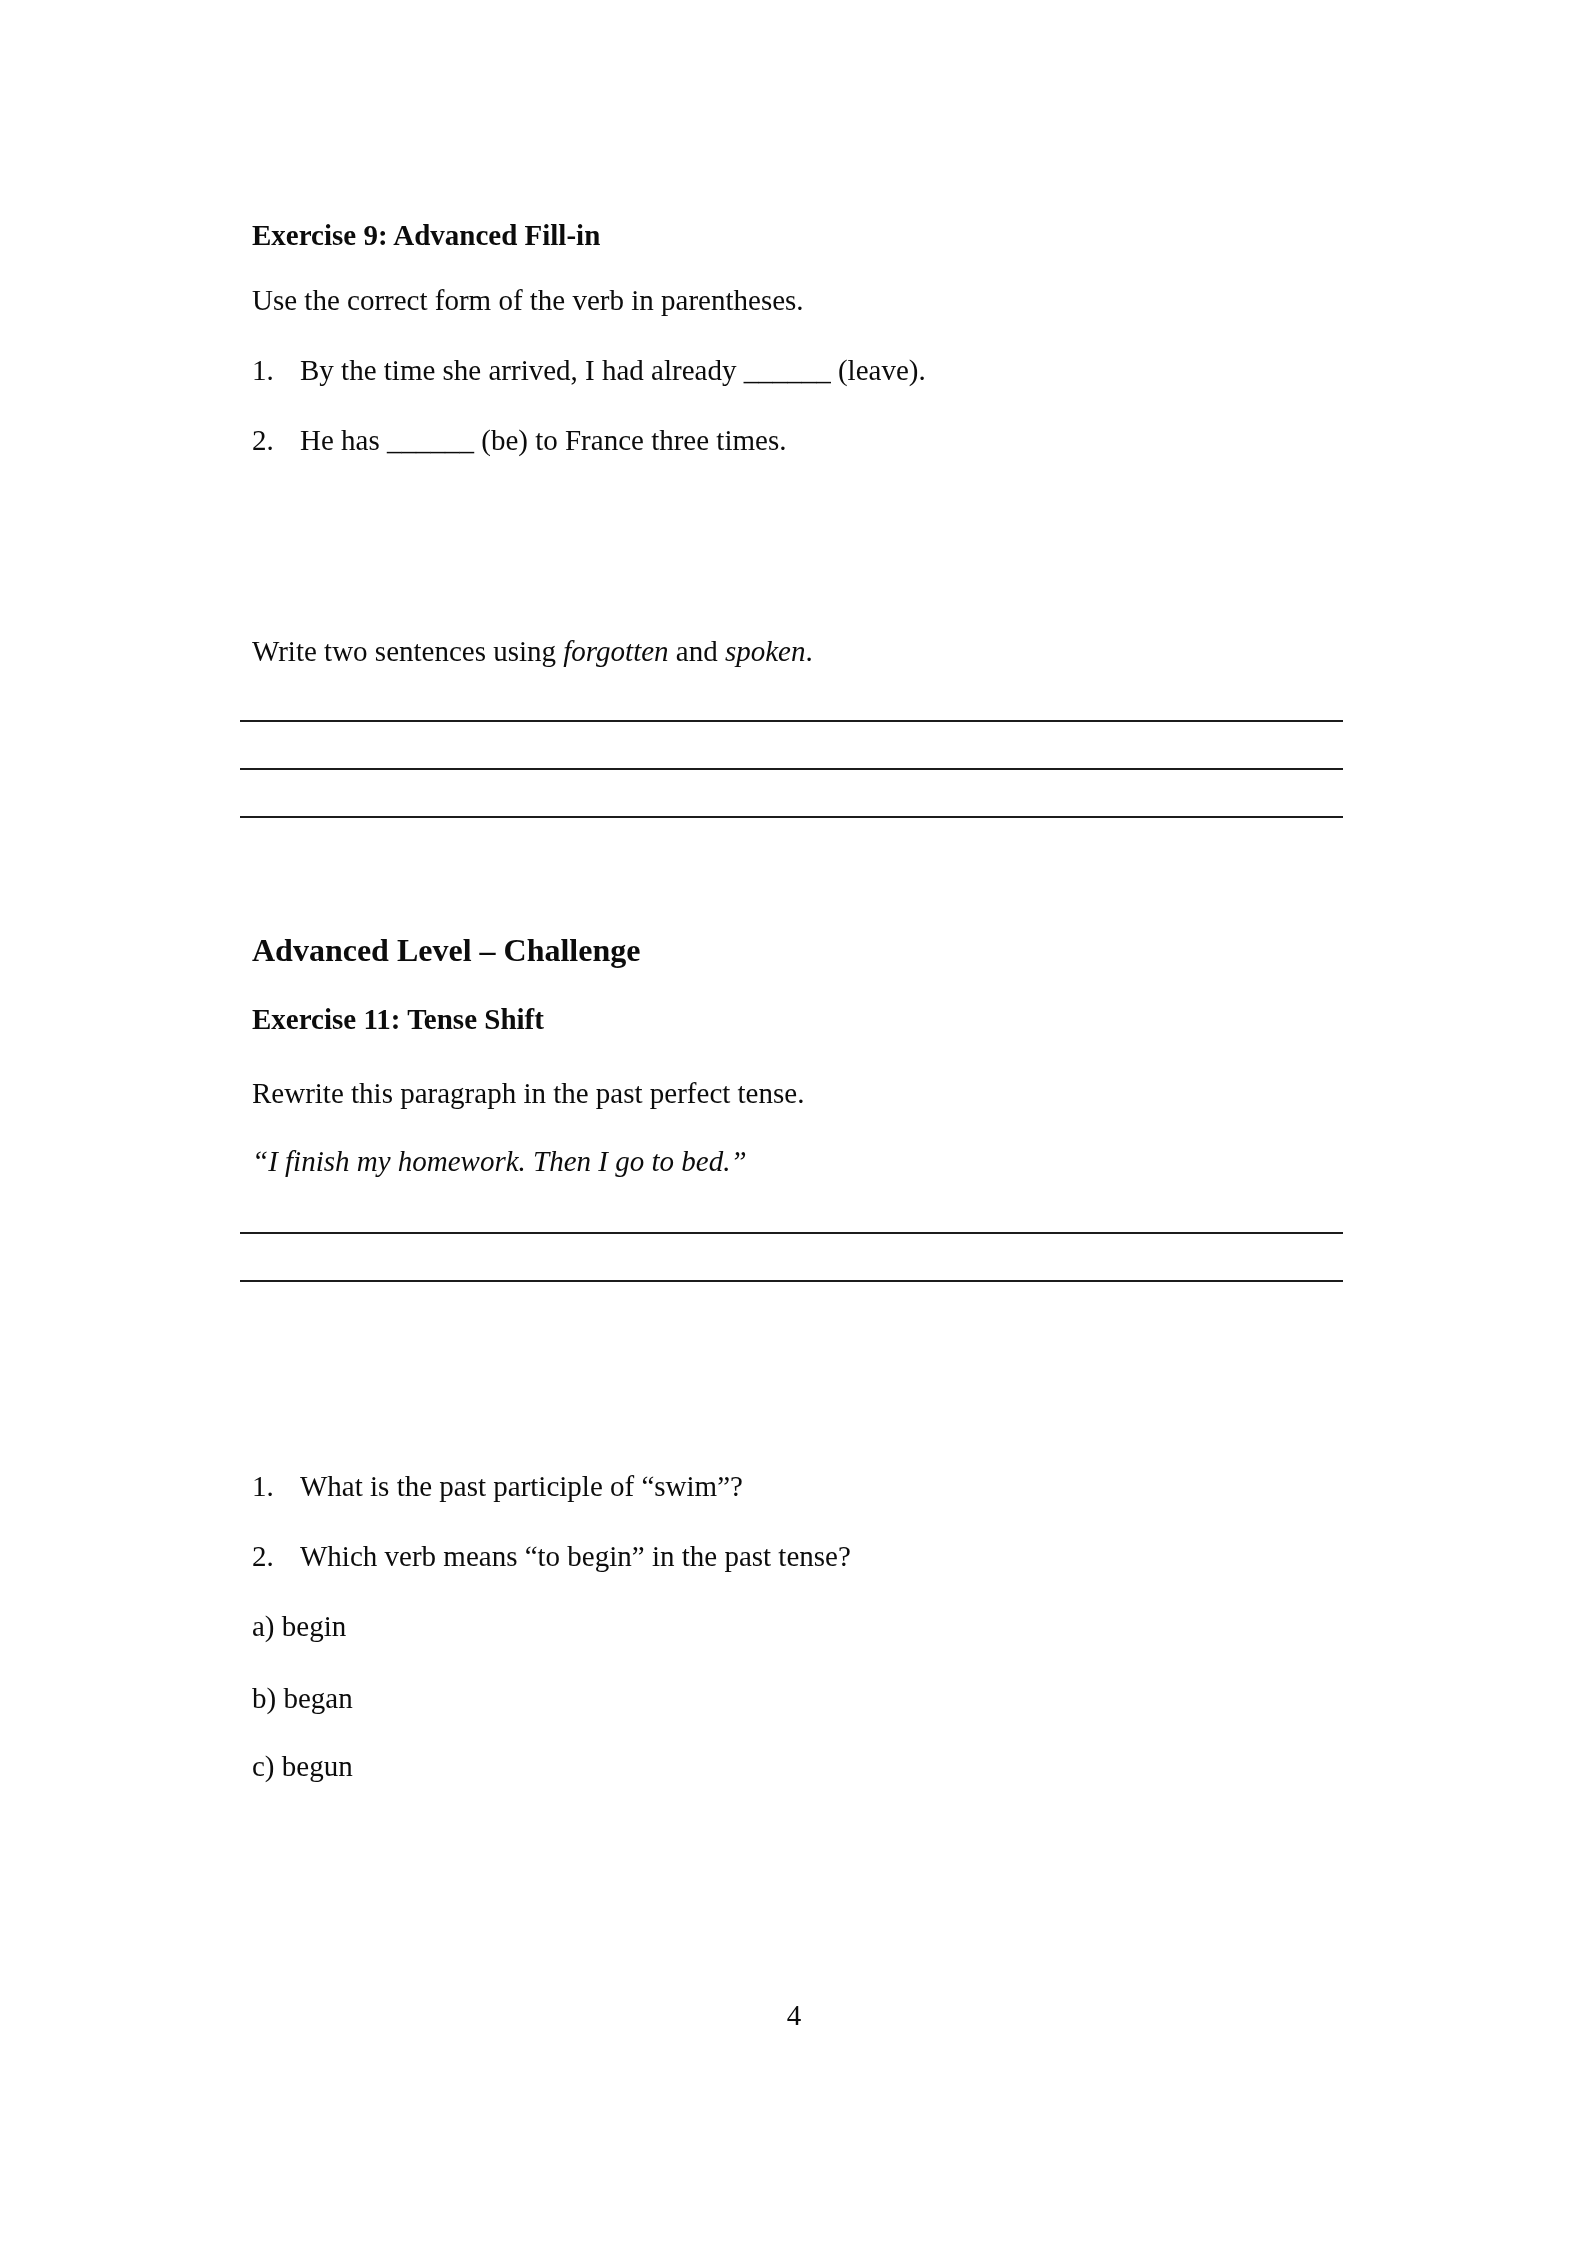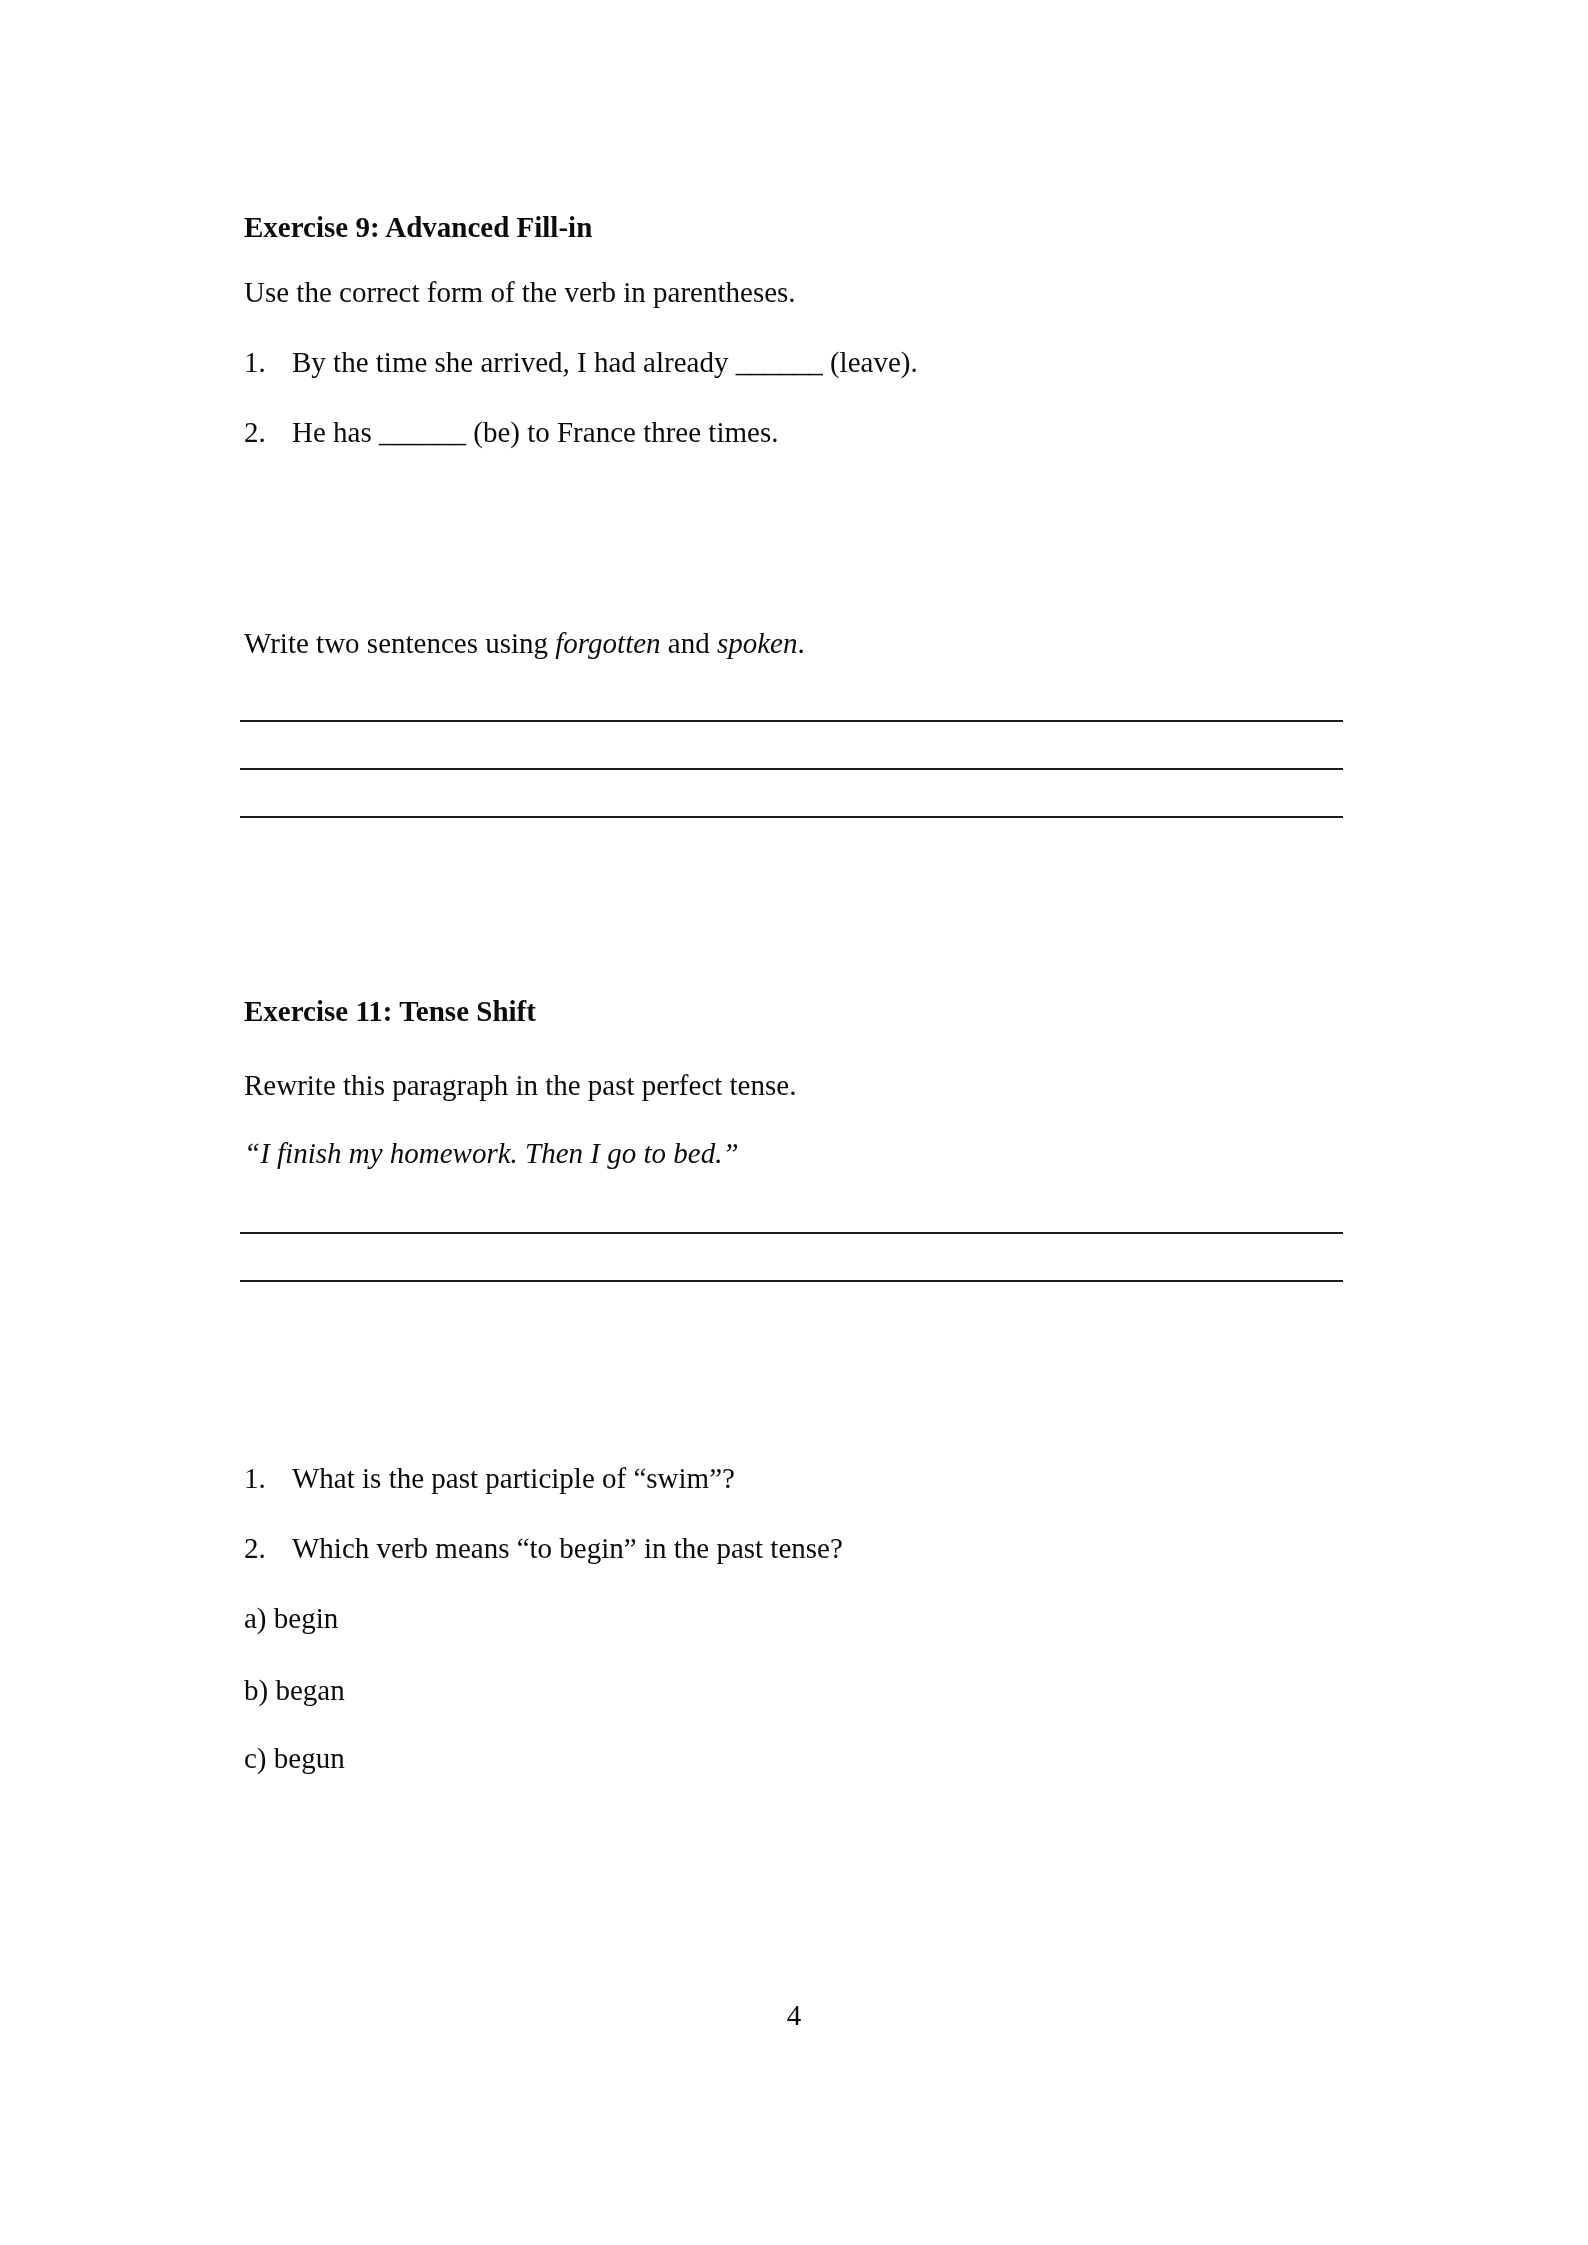--- a/index.html
+++ b/index.html
@@ -9,21 +9,21 @@
     height: 2245px;
     background: #ffffff;
     color: #0c0c0c;
     font-family: "Liberation Serif", "DejaVu Serif", serif;
     overflow: hidden;
   }
   .blk {
     position: absolute;
     left: 240px;
     right: 240px;
-    margin: 4px;
+    margin: 12px;
     font-size: 29px;
     line-height: 1.2;
     font-weight: normal;
     white-space: nowrap;
   }
   .ex-heading { font-weight: bold; }
   .adv-heading { font-weight: bold; font-size: 32px; }
   .num { display: inline-block; width: 48px; }
   .italic { font-style: italic; }
   .quote { font-style: italic; font-family: Liberation Serif, serif; }
@@ -57,20 +57,21 @@
 
   <p class="blk" style="top:411px"><span class="num">2.</span><span>He has </span><span>______</span><span> (be) to France three times.</span></p>
 
 
   <p class="blk" style="top:622px"><span>Write two sentences using </span><span class="italic">forgotten</span><span> and </span><span class="italic">spoken</span><span>.</span></p>
 
   <div class="rule" style="top:720px"></div>
   <div class="rule" style="top:768px"></div>
   <div class="rule" style="top:816px"></div>
 
+  <h1 class="blk adv-heading" style="top:919px">Advanced Level – Challenge</h1>
 
   <h2 class="blk ex-heading" style="top:990px">Exercise 11: Tense Shift</h2>
 
   <p class="blk" style="top:1064px">Rewrite this paragraph in the past perfect tense.</p>
 
   <p class="blk quote" style="top:1132px">“I finish my homework. Then I go to bed.”</p>
 
   <div class="rule" style="top:1232px"></div>
   <div class="rule" style="top:1280px"></div>
 

